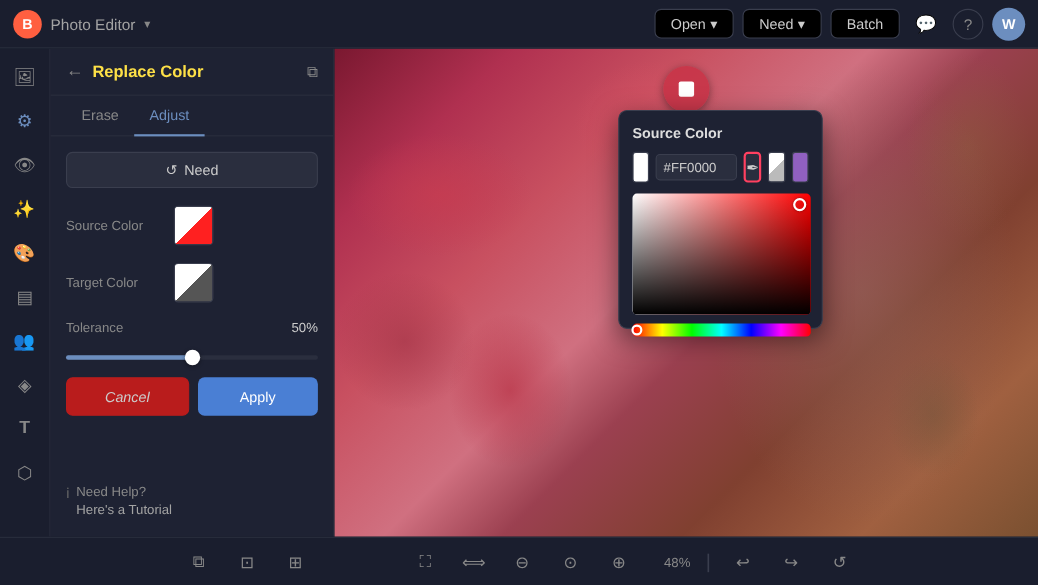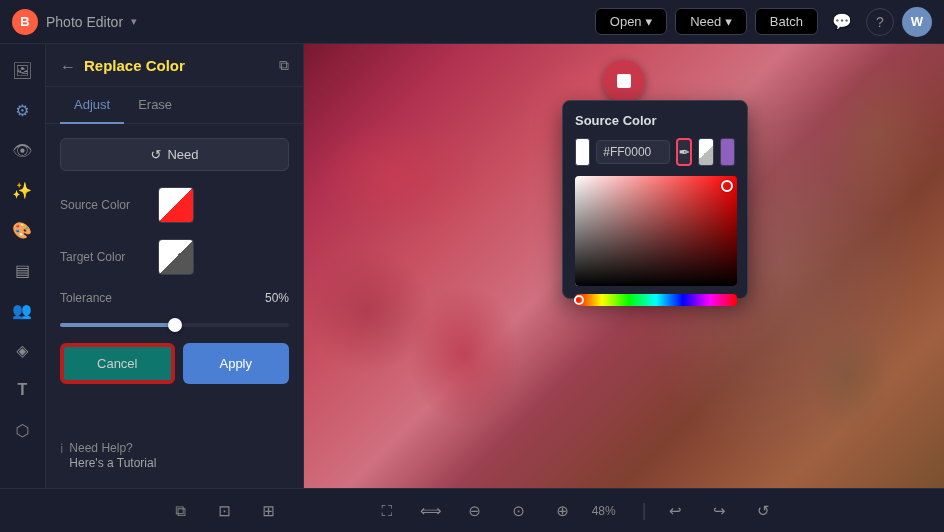--- a/index.html
+++ b/index.html
@@ -243,27 +243,28 @@
       box-shadow: 0 1px 4px rgba(0,0,0,0.4);
       cursor: pointer;
     }
 
     .action-row {
       display: flex;
       gap: 8px;
     }
     .cancel-btn {
       flex: 1;
-      background: #0f766e;
-      border: 4px solid #b91c1c;
+      background: #b91c1c;
+      border: 1px solid #b91c1c;
       border-radius: 6px;
       color: #ccc;
       font-size: 13px;
       padding: 9px;
       cursor: pointer;
+      font-style: italic;
     }
     .apply-btn {
       flex: 1;
       background: #4a7fd4;
       border: none;
       border-radius: 6px;
       color: #fff;
       font-size: 13px;
       padding: 9px;
       cursor: pointer;
@@ -457,21 +458,21 @@
       font-size: 15px;
       cursor: pointer;
       width: 30px; height: 30px;
       display: flex; align-items: center; justify-content: center;
       border-radius: 4px;
     }
     .zoom-display {
       font-size: 12px;
       color: #888;
       min-width: 36px;
-      text-align: left;
+      text-align: right;
     }
     .zoom-separator {
       font-size: 18px;
       color: #3a3e4e;
     }
   </style>
 </head>
 <body>
 
 <div class="topbar">
@@ -517,25 +518,25 @@
   <div class="side-panel">
     <div class="side-panel-header">
       <button class="back-btn">
         <span>←</span>
       </button>
       <span class="panel-title">Replace Color</span>
       <button class="panel-icon-btn">⧉</button>
     </div>
 
     <div class="tabs">
+      <div class="tab">
+        <span>Erase</span>
+      </div>
       <div class="tab active">
         <span>Adjust</span>
-      </div>
-      <div class="tab">
-        <span>Erase</span>
       </div>
     </div>
 
     <div class="panel-content">
       <button class="reset-btn">
         <span>↺</span>
         <span>Need</span>
       </button>
 
       <div class="param-row">

